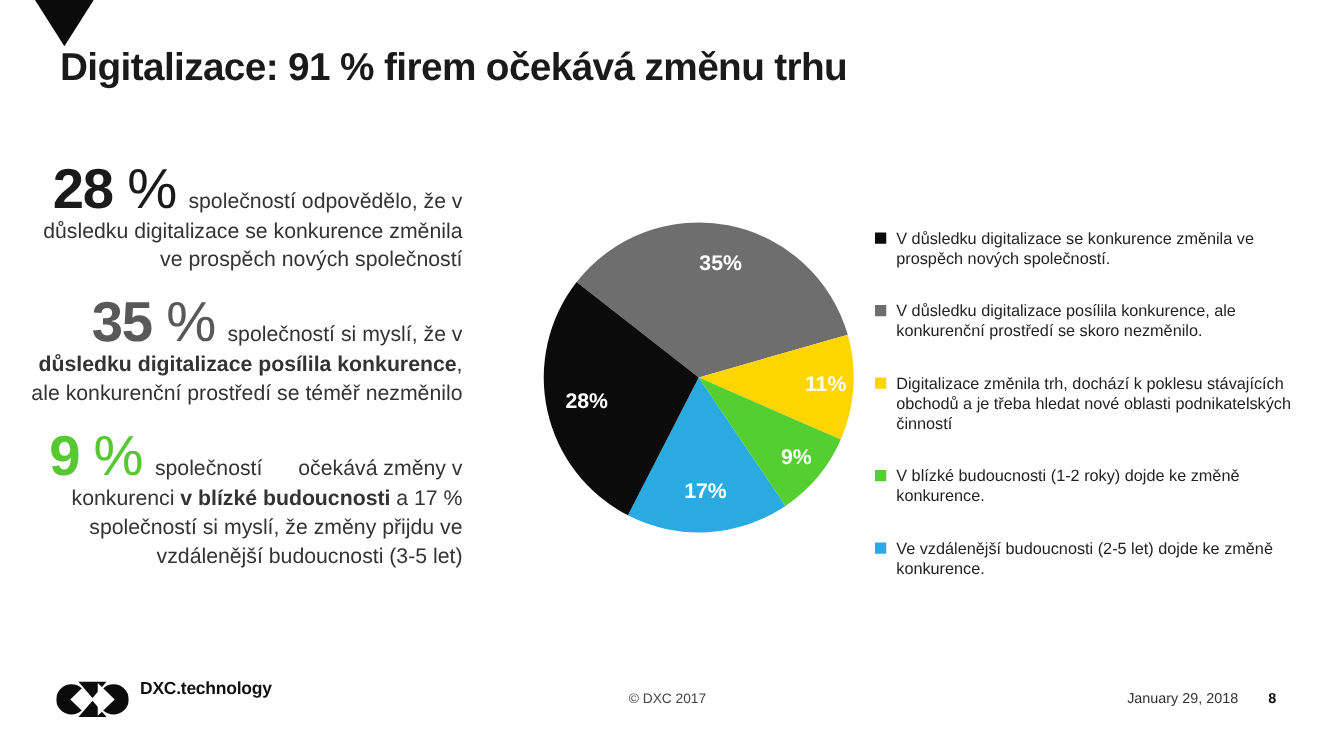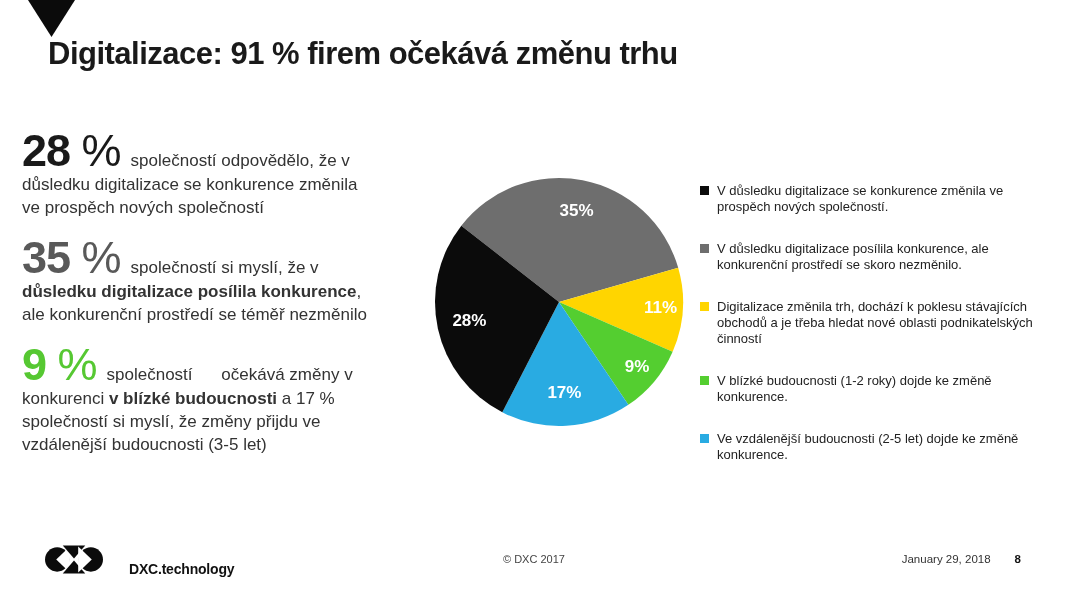--- a/index.html
+++ b/index.html
@@ -16,32 +16,32 @@
     background: #0b0b0b;
     clip-path: polygon(0 0, 100% 0, 50% 100%);
   }
   .slide-title {
     position: absolute; left: 48px; top: 36px; width: 960px;
     font-size: 31px; font-weight: 700; letter-spacing: -0.5px; color: #1a1a1a;
     white-space: nowrap;
   }
   
   .stats-col { position: absolute; left: 22px; top: 128px; width: 348px; }
-  .stat-p { font-size: 17px; line-height: 23px; color: #333333; margin-bottom: 16px; }
+  .stat-p { font-size: 17px; line-height: 23px; color: #333333; margin-bottom: 16px; text-align: right; }
   .stat-big { font-size: 45px; font-weight: 700; line-height: 1; margin-right: 9px; letter-spacing: -1px; }
   .stat-big .pct { font-weight: 400; letter-spacing: 0; }
   
   .pie-wrap { position: absolute; left: 429px; top: 172px; width: 260px; height: 260px; }
   
   .legend { position: absolute; left: 700px; top: 183px; width: 354px; }
   .legend-item { display: flex; gap: 8px; margin-bottom: 26px; }
   .legend-marker { width: 9px; height: 9px; margin-top: 3px; flex-shrink: 0; }
   .legend-text { font-size: 13px; line-height: 16px; color: #222222; }
   
-  .footer-left { position: absolute; left: 45px; top: 542px; display: flex; align-items: flex-end; gap: 26px; }
+  .footer-left { position: absolute; left: 45px; top: 542px; display: flex; align-items: flex-start; gap: 9px; }
   .brand-text { font-size: 14px; font-weight: 700; color: #111111; letter-spacing: -0.2px; }
   .footer-copy { position: absolute; left: 503px; top: 553px; font-size: 11px; color: #444444; }
   .footer-right { position: absolute; right: 44px; top: 553px; display: flex; gap: 24px; align-items: center; }
   .footer-date { font-size: 11.5px; color: #333333; }
   .footer-page { font-size: 11.5px; font-weight: 700; color: #111111; }
 </style>
 </head>
 <body>
 
 <div class="corner-triangle"></div>

